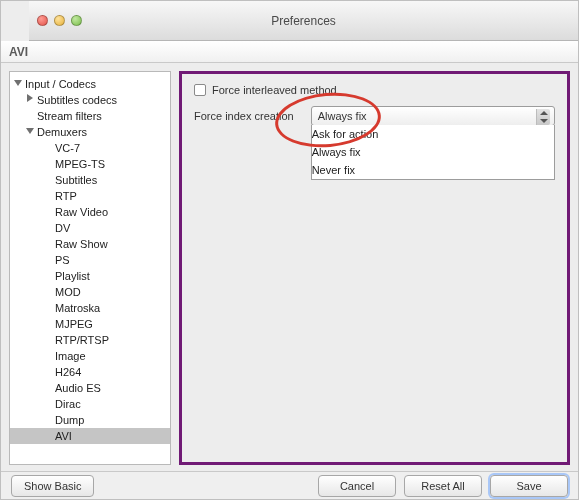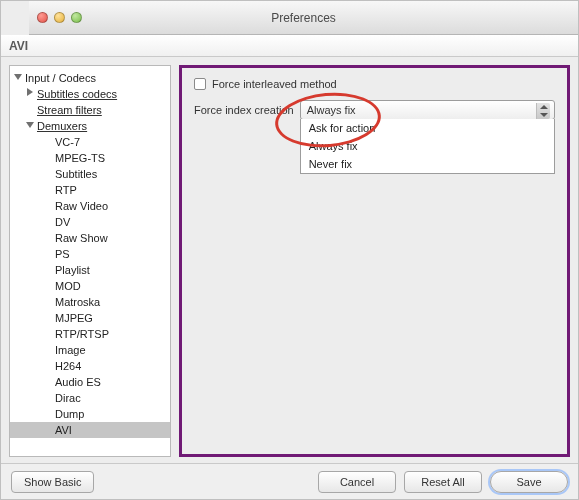--- a/index.html
+++ b/index.html
@@ -9,21 +9,21 @@
     font-family: "Lucida Grande", "Helvetica Neue", Arial, sans-serif;
     font-size: 11px;
     color: #333;
     background: #ededed;
     display: flex; flex-direction: column;
     position: relative;
     border: 1px solid #bfbfbf;
   }
   
   .titlebar {
-    height: 34px;
+    height: 40px;
     background: linear-gradient(#f7f7f7, #dcdcdc);
     border-bottom: 1px solid #b5b5b5;
     display: flex; align-items: center;
     position: relative;
     margin-left: 28px;
   }
   .traffic-lights { display: flex; gap: 6px; margin-left: 8px; }
   .tl { width: 11px; height: 11px; border-radius: 50%; border: 0.5px solid rgba(0,0,0,0.25); }
   .tl.red { background: radial-gradient(circle at 35% 30%, #ff9b93, #e3544a); }
   .tl.yel { background: radial-gradient(circle at 35% 30%, #ffe29b, #e6b23c); }
@@ -80,34 +80,34 @@
     border-color: transparent transparent transparent #707070;
   }
   .tree-row .arrow.expanded::before {
     content: ""; position: absolute; left: 0; top: 1px;
     border-style: solid;
     border-width: 6px 4px 0 4px;
     border-color: #707070 transparent transparent transparent;
   }
   .tree-row .label { font-size: 11px; color: #222; }
   .lvl0 { padding-left: 4px; }
-  .lvl1 { padding-left: 16px; text-decoration: underline; }
+  .lvl1 { padding-left: 16px; }
   .lvl2 { padding-left: 34px; }
   
   .content {
     flex: 1;
     background: #ededed;
     border: 3px solid #701a75;
     padding: 10px 12px;
     position: relative;
   }
   .form-row { display: flex; align-items: center; gap: 6px; margin-bottom: 10px; }
   .checkbox { width: 12px; height: 12px; border: 1px solid #8a8a8a; background: #fff; border-radius: 2px; }
   .form-label { font-size: 11px; color: #333; }
-  .select-wrap { position: relative; flex: 1; }
+  .select-wrap { position: relative; flex: 1; margin-left: 11px; }
   .select-field {
     width: 100%;
     height: 20px;
     background: linear-gradient(#ffffff, #eeeeee);
     border: 1px solid #9c9c9c;
     border-radius: 3px;
     display: flex; align-items: center; padding: 0 20px 0 6px;
     font-size: 11px; color: #333;
     position: relative;
   }
@@ -129,56 +129,55 @@
     border-color: #555 transparent transparent transparent;
   }
   .dropdown-list {
     position: absolute; left: 0; top: 19px; right: 0;
     background: #fff;
     border: 1px solid #9c9c9c;
     border-top: none;
     z-index: 5;
   }
   .dropdown-list .opt {
-    padding: 3px 8px; font-size: 11px; color: #222;
+    padding: 3px 0; font-size: 11px; color: #222;
   }
   
   .annotation-oval {
     position: absolute;
     left: 274px; top: 92px;
     width: 106px; height: 54px;
     border: 3px solid #d63a2e;
     border-radius: 50%;
     transform: rotate(-5deg);
     pointer-events: none;
     z-index: 6;
   }
   
   .footer {
-    height: 36px;
+    height: 28px;
     background: #efefef;
     border-top: 1px solid #c9c9c9;
     display: flex; align-items: center;
     padding: 0 10px;
     gap: 8px;
   }
   .footer .spacer { flex: 1; }
   .btn {
     min-width: 78px; height: 22px;
     padding: 0 12px;
     background: linear-gradient(#ffffff,#e7e7e7);
     border: 1px solid #a7a7a7;
     border-radius: 4px;
     font-size: 11px; color: #333;
     display: inline-flex; align-items: center; justify-content: center;
   }
   .btn.default {
     background: linear-gradient(#ffffff,#e7e7e7);
     box-shadow: 0 0 0 2px rgba(100,160,255,0.5);
-    border-radius: 11px;
   }
 </style>
 </head>
 <body>
 
 <div class="titlebar">
   <div class="traffic-lights">
     <div class="tl red"></div>
     <div class="tl yel"></div>
     <div class="tl grn"></div>

